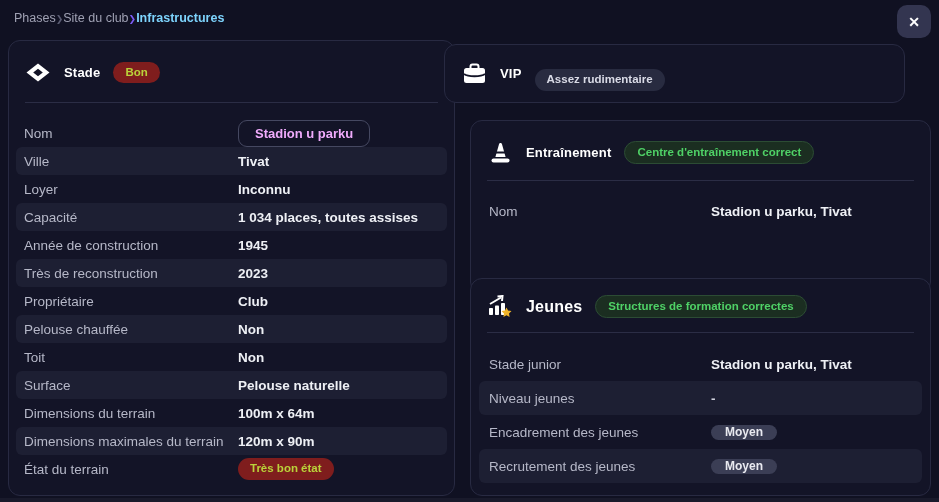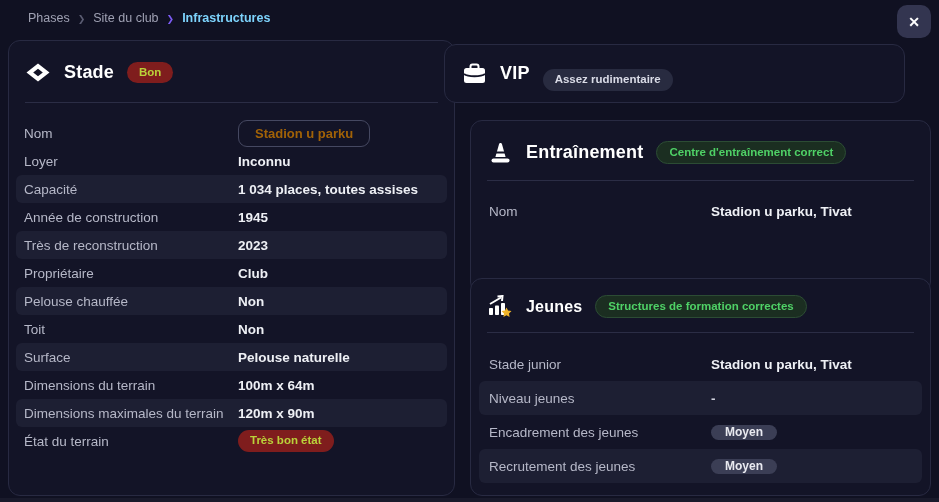--- a/index.html
+++ b/index.html
@@ -5,21 +5,21 @@
   * { box-sizing: border-box; margin: 0; padding: 0; }
   html,body { background:#0d0e1a; }
   body { font-family: "Liberation Sans", "DejaVu Sans", sans-serif; }
   .screen {
     position: relative; width: 939px; height: 502px;
     background: #101122; overflow: hidden; color:#f0f1f6;
   }
   .bottom-band { position:absolute; left:0; bottom:0; width:100%; height:4px; background:#191a2b; }
 
   
-  .breadcrumb { position:absolute; left:28px; top:11px; display:flex; align-items:center; gap:8px; font-size:12.5px;text-align:right; }
+  .breadcrumb { position:absolute; left:14px; top:11px; display:flex; align-items:center; font-size:12.5px;text-align:right; }
   .crumb { color:#9fa1b3; cursor:default; }
   .crumb.current { color:#7dd3fc; font-weight:700; }
   .chev { font-size:9px; color:#5a5c72; transform:translateY(0.5px); }
   .chev.purple { color:#7c5cf5; }
 
   
   .close-btn {
     position:absolute; top:5px; right:8px; width:34px; height:33px;
     background:#333550; border:none; border-radius:10px; color:#ffffff;
     font-size:14px; font-weight:700; cursor:pointer; display:flex; align-items:center; justify-content:center;
@@ -31,21 +31,21 @@
     position:absolute; background:#131427; border:1px solid #282a42; border-radius:12px;
   }
   .card-stade   { left:8px;   top:40px;  width:447px; height:456px; }
   .card-vip     { left:444px; top:44px;  width:461px; height:59px;  }
   .card-training{ left:470px; top:120px; width:461px; height:174px; }
   .card-youth   { left:470px; top:278px; width:461px; height:218px; }
 
   .card-header { display:flex; align-items:center; gap:13px; margin:18px 16px 0; height:27px; }
   .card-vip    .card-header { margin-top:15px; }
   .card-youth  .card-header { margin-top:14px; }
-  .card-title { font-size:18px; font-weight:700; color:#ffffff; letter-spacing:0.2px; }
+  .card-title { font-size:13px; font-weight:700; color:#ffffff; letter-spacing:0.2px; }
   .card-youth .card-title { font-size:16px; }
   .hdr-icon { display:flex; align-items:center; justify-content:center; width:26px; }
 
   .divider { border:none; border-top:1px solid #2b2d45; margin:16px 16px 0; }
   .card-training .divider { margin-top:14px; }
   .card-youth .divider { margin-top:12px; }
 
   
   .badge { display:inline-block; padding:4px 12px; border-radius:999px; font-size:11.5px; font-weight:600; line-height:1.2; white-space:nowrap; }
   .badge-yellow { background:#7f1d1d; color:#bad23a; }
@@ -63,21 +63,21 @@
   .card-youth .trow { min-height:34px; margin:0 8px; padding:0 10px; }
   .card-training .trow { margin:0 8px; padding:0 10px; }
   .trow.striped { background:#1d1f33; }
   .trow .lbl { flex:0 0 214px; color:#b6b8c8; font-weight:400; }
   .card-training .trow .lbl, .card-youth .trow .lbl { flex:0 0 222px; }
   .trow .val { color:#eef0f5; font-weight:600; }
   .trow .val.dim { color:#cfd1dd; }
 
   .name-button {
     background:transparent; border:1px solid #454861; border-radius:9px;
-    color:#a16207; font-size:13px; font-weight:600; padding:5px 16px; cursor:pointer;
+    color:#f0abfc; font-size:13px; font-weight:600; padding:5px 16px; cursor:pointer;
     font-family: "Liberation Sans", sans-serif;
   }
 </style>
 </head>
 <body>
 
 <div class="screen">
 
   <nav class="breadcrumb">
     <span class="crumb">Phases</span>
@@ -100,20 +100,24 @@
       </span>
       <h2 class="card-title">Stade</h2>
       <span class="badge badge-yellow">Bon</span>
     </div>
     <hr class="divider">
     <div class="rows">
       <div class="trow">
         <span class="lbl">Nom</span>
         <span class="val"><button class="name-button">Stadion u parku</button></span>
       </div>
+      <div class="trow striped">
+        <span class="lbl">Ville</span>
+        <span class="val">Tivat</span>
+      </div>
       <div class="trow">
         <span class="lbl">Loyer</span>
         <span class="val">Inconnu</span>
       </div>
       <div class="trow striped">
         <span class="lbl">Capacité</span>
         <span class="val">1 034 places, toutes assises</span>
       </div>
       <div class="trow">
         <span class="lbl">Année de construction</span>

